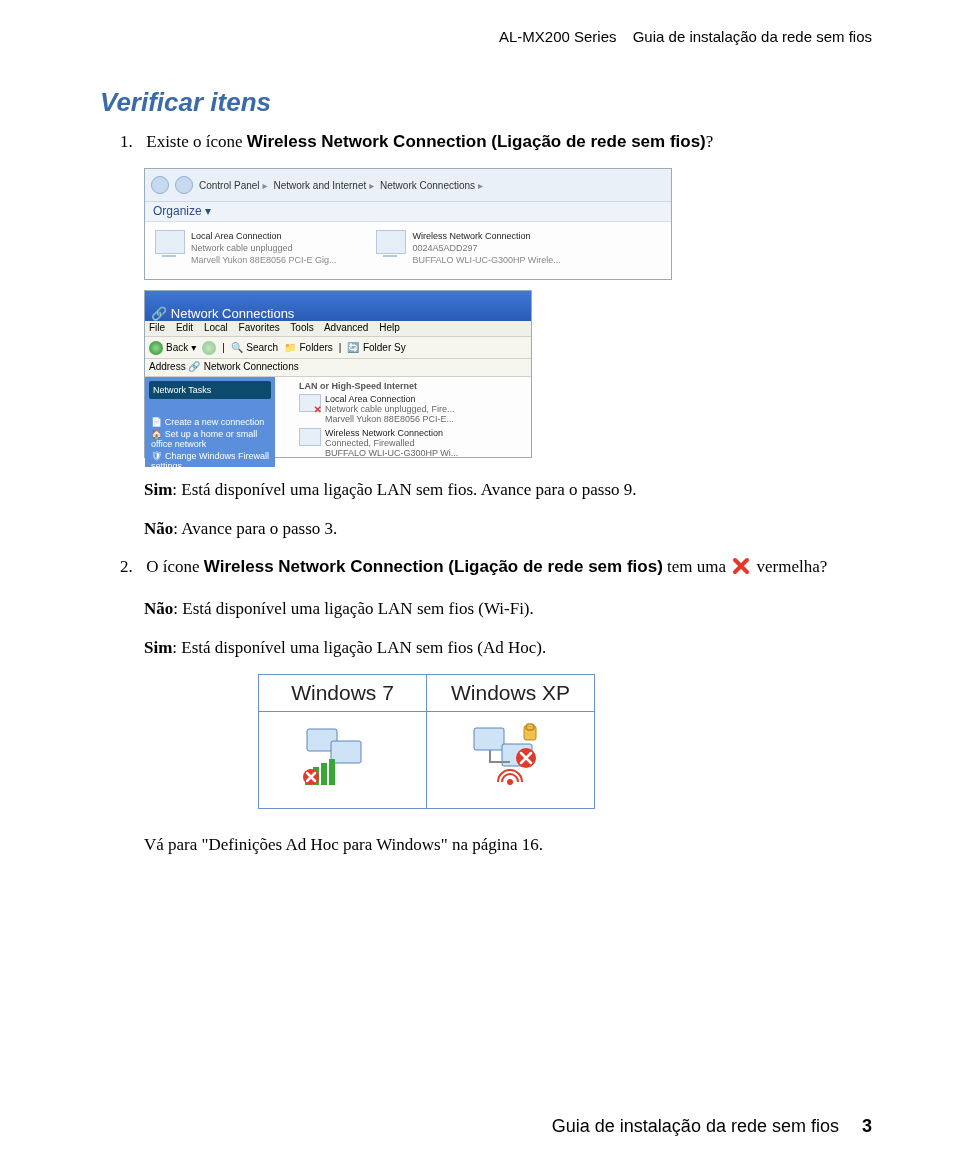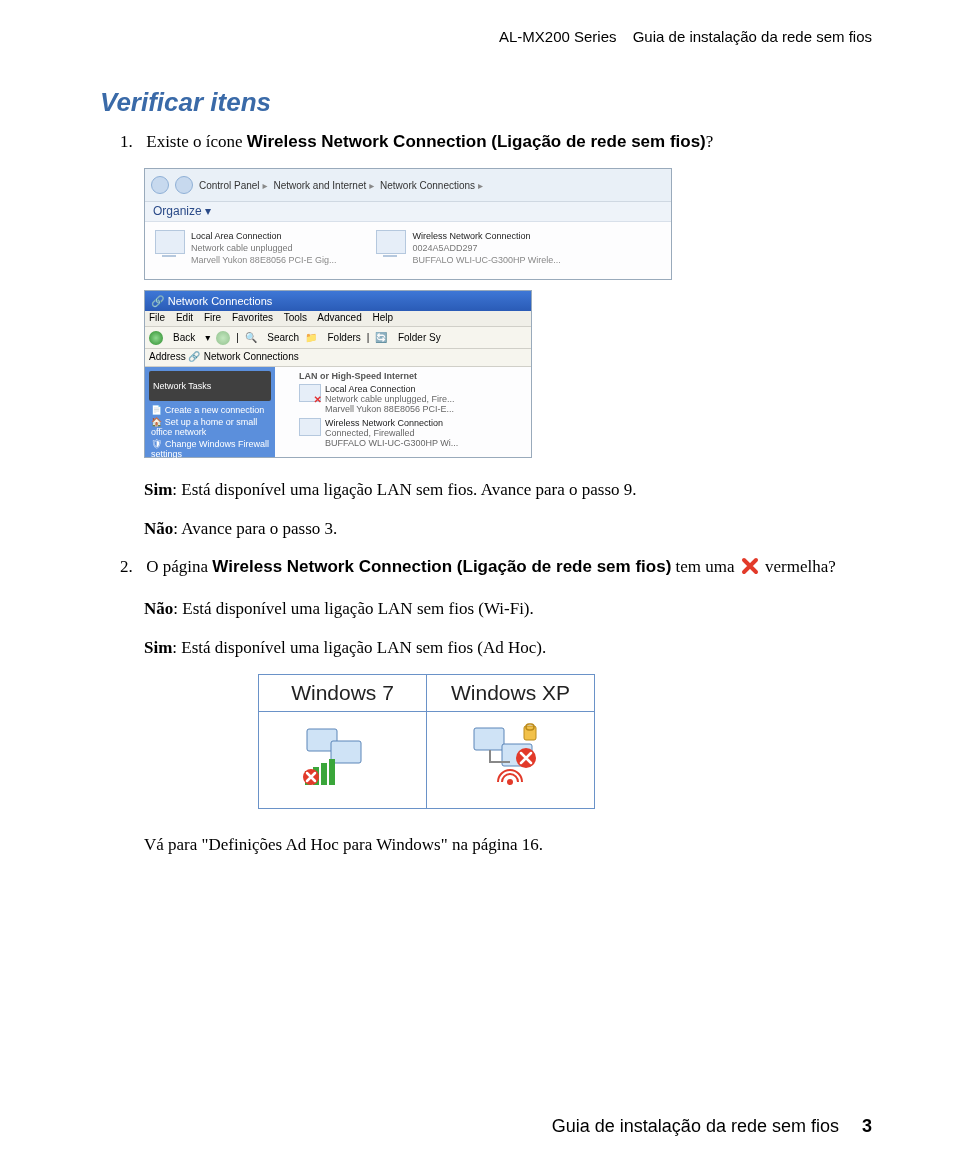--- a/index.html
+++ b/index.html
@@ -38,30 +38,30 @@
   .ss7 .orgbar{height:20px;background:#eef3f9;border-bottom:1px solid #d8e0ea;padding:2px 8px;font-size:12px;font-family:Arial,sans-serif;color:#2a4a88;}
   .ss7 .conns{display:flex;gap:40px;padding:8px 10px;}
   .conn{display:flex;gap:6px;align-items:flex-start;}
   .cicon{width:30px;height:24px;background:#e6eef8;border:1px solid #b5c8de;position:relative;}
   .cicon::after{content:"";position:absolute;bottom:-4px;left:6px;width:14px;height:2px;background:#b5c8de;}
   .ctxt{font-size:9px;font-family:Arial,sans-serif;line-height:12px;}
   .ctxt .t1{font-weight:400;color:#222;}
   .ctxt .t2{color:#777;}
   .ctxt .t3{color:#888;}
   
-  .ssxp .xptitle{height:20px;background:linear-gradient(#3e77d6,#2a5bb6);color:#fff;font-family:Tahoma,Arial;font-size:11px;padding:4px 6px;}
+  .ssxp .xptitle{height:20px;background:linear-gradient(#3e77d6,#2a5bb6);color:#fff;font-family:Tahoma,Arial;font-size:13px;padding:15px 6px;}
   .ssxp .xpmenu{height:16px;font-size:10px;font-family:Tahoma,Arial;background:#f0efe8;border-bottom:1px solid #d0cfc8;padding:1px 4px;}
   .ssxp .xpmenu span{margin-right:8px;}
   .ssxp .xptool{height:22px;background:#f6f5ee;border-bottom:1px solid #d0cfc8;display:flex;align-items:center;gap:6px;padding:0 4px;font-size:10px;font-family:Tahoma,Arial;}
-  .xtbtn{display:flex;align-items:center;gap:10px;}
+  .xtbtn{display:flex;align-items:center;gap:3px;}
   .gball{width:14px;height:14px;border-radius:50%;background:radial-gradient(#8fd98f,#2a8a2a);}
   .ssxp .xpaddr{height:18px;background:#f6f5ee;border-bottom:1px solid #d0cfc8;font-size:10px;font-family:Tahoma,Arial;padding:2px 4px;}
   .ssxp .xpbody{display:flex;height:90px;}
   .xptasks{width:130px;background:#5b8fdc;color:#fff;font-size:9px;font-family:Tahoma,Arial;padding:4px;}
-  .xptasks .hd{background:#404040;padding:10px 4px;border-radius:2px;margin-bottom:3px;}
+  .xptasks .hd{background:#0c4a6e;padding:4px 4px;border-radius:2px;margin-bottom:17px;}
   .xptasks .it{padding:1px 2px;}
   .xpright{flex:1;padding:4px;font-size:9px;font-family:Tahoma,Arial;margin-left:20px;}
   .xpright .grp{color:#555;font-weight:bold;margin-bottom:3px;}
   .xconn{display:flex;gap:4px;align-items:flex-start;margin-bottom:4px;}
   .xci{width:22px;height:18px;background:#e6eef8;border:1px solid #b5c8de;position:relative;}
   .xci.redx::after{content:"✕";position:absolute;color:#e33030;font-weight:bold;font-size:10px;right:-2px;bottom:-4px;}
   .xct{line-height:10px;}
   .xct div{color:#666;}
   .xct .n{color:#222;}
 
@@ -127,21 +127,21 @@
           </div>
         </div>
       </div>
     </div>
     
     <div class="ss ssxp">
       <div class="xptitle">🔗 <span>Network Connections</span></div>
       <div class="xpmenu">
         <span>File</span>
         <span>Edit</span>
-        <span>Fire</span>
+        <span>Local</span>
         <span>Favorites</span>
         <span>Tools</span>
         <span>Advanced</span>
         <span>Help</span>
       </div>
       <div class="xptool">
         <div class="xtbtn"><div class="gball"></div><span>Back</span> ▾</div>
         <div class="gball" style="opacity:.5"></div>
         <span>|</span>
         <div class="xtbtn">🔍 <span>Search</span></div>
@@ -181,21 +181,21 @@
         </div>
       </div>
     </div>
   </div>
 
   <p class="body-text"><span class="label">Sim</span><span>: Está disponível uma ligação LAN sem fios. Avance para o passo 9.</span></p>
   <p class="body-text"><span class="label">Não</span><span>: Avance para o passo 3.</span></p>
 
   <p class="body-text" style="margin-left:20px;">
     <span class="step-num">2.</span>
-    <span>O página </span><span class="strong">Wireless Network Connection (Ligação de rede sem fios)</span><span> tem uma </span>
+    <span>O ícone </span><span class="strong">Wireless Network Connection (Ligação de rede sem fios)</span><span> tem uma </span>
     <span class="inline-icon">
       <svg width="18" height="18" viewBox="0 0 18 18">
           <path d="M3 3 L15 15 M15 3 L3 15" stroke="#e23a2a" stroke-width="4" stroke-linecap="round"></path>
         </svg>
     </span>
     <span> vermelha?</span>
   </p>
 
   <p class="body-text"><span class="label">Não</span><span>: Está disponível uma ligação LAN sem fios (Wi-Fi).</span></p>
   <p class="body-text"><span class="label">Sim</span><span>: Está disponível uma ligação LAN sem fios (Ad Hoc).</span></p>

